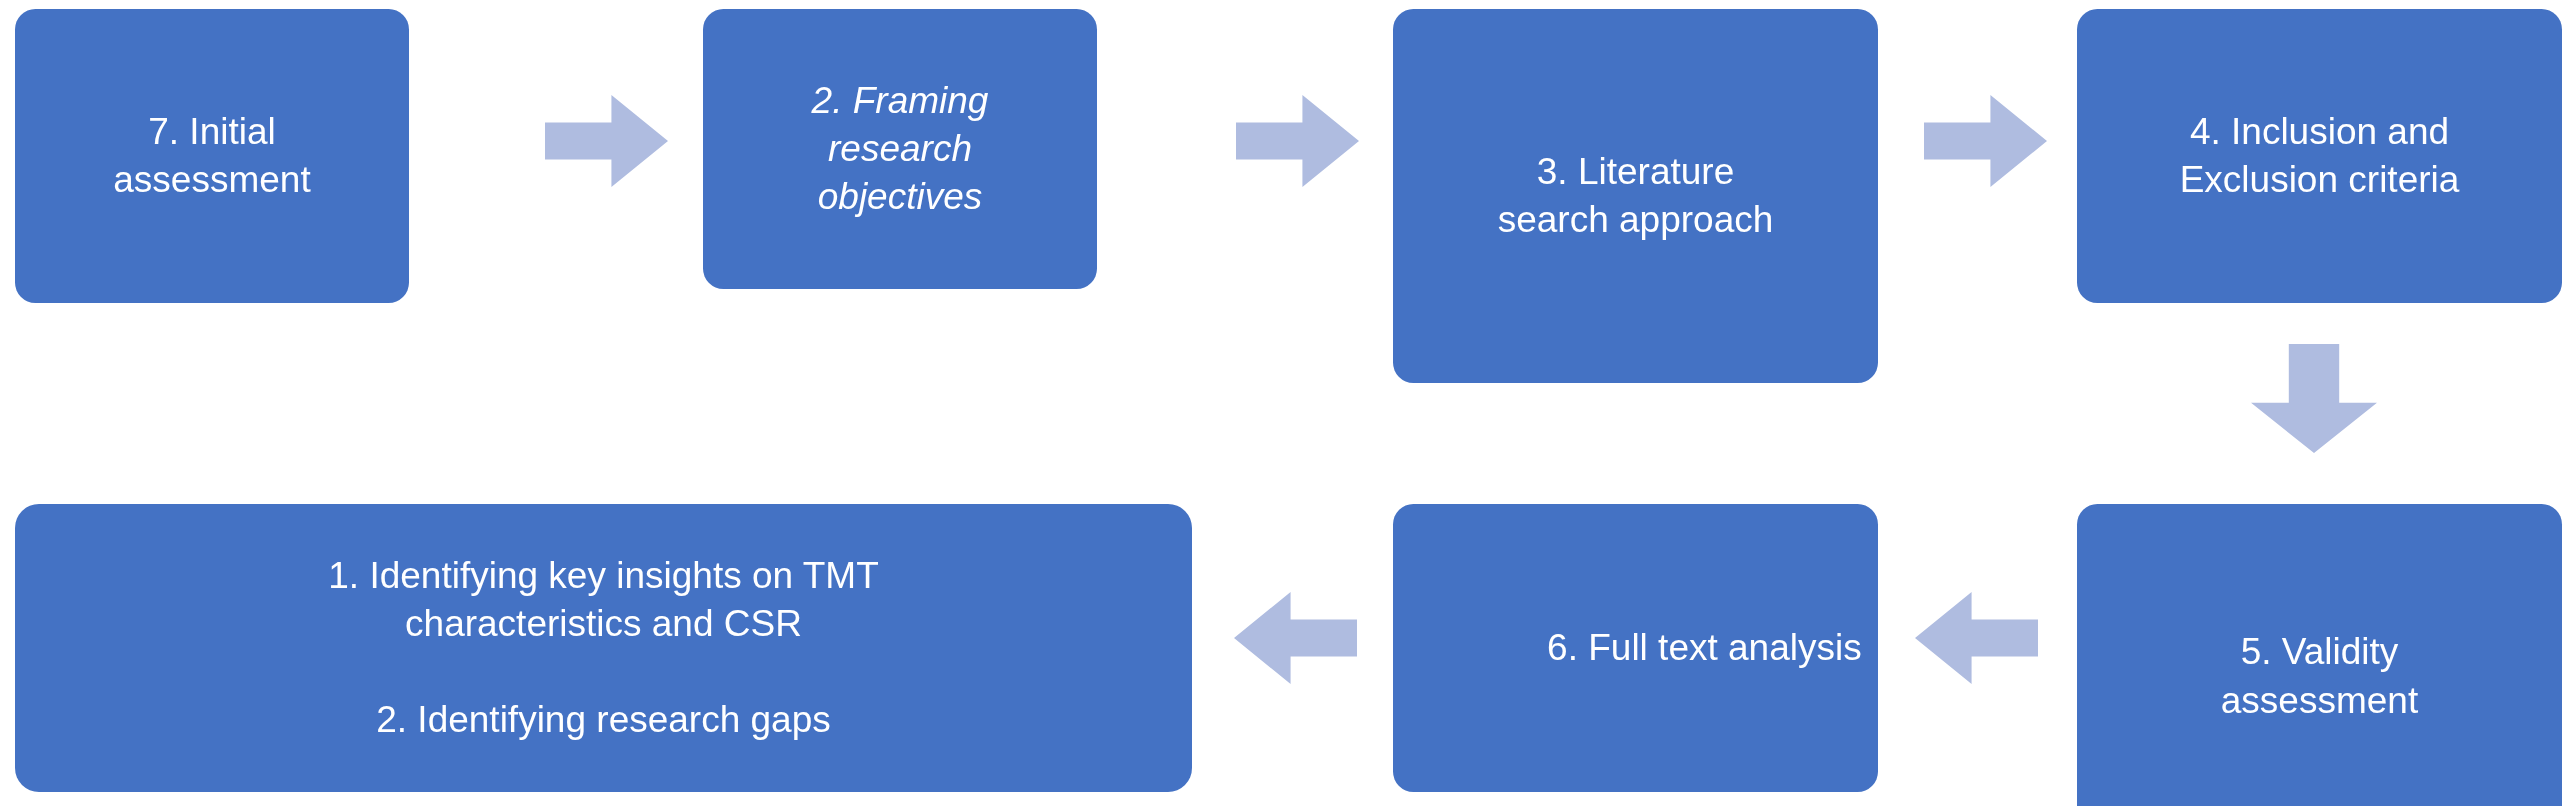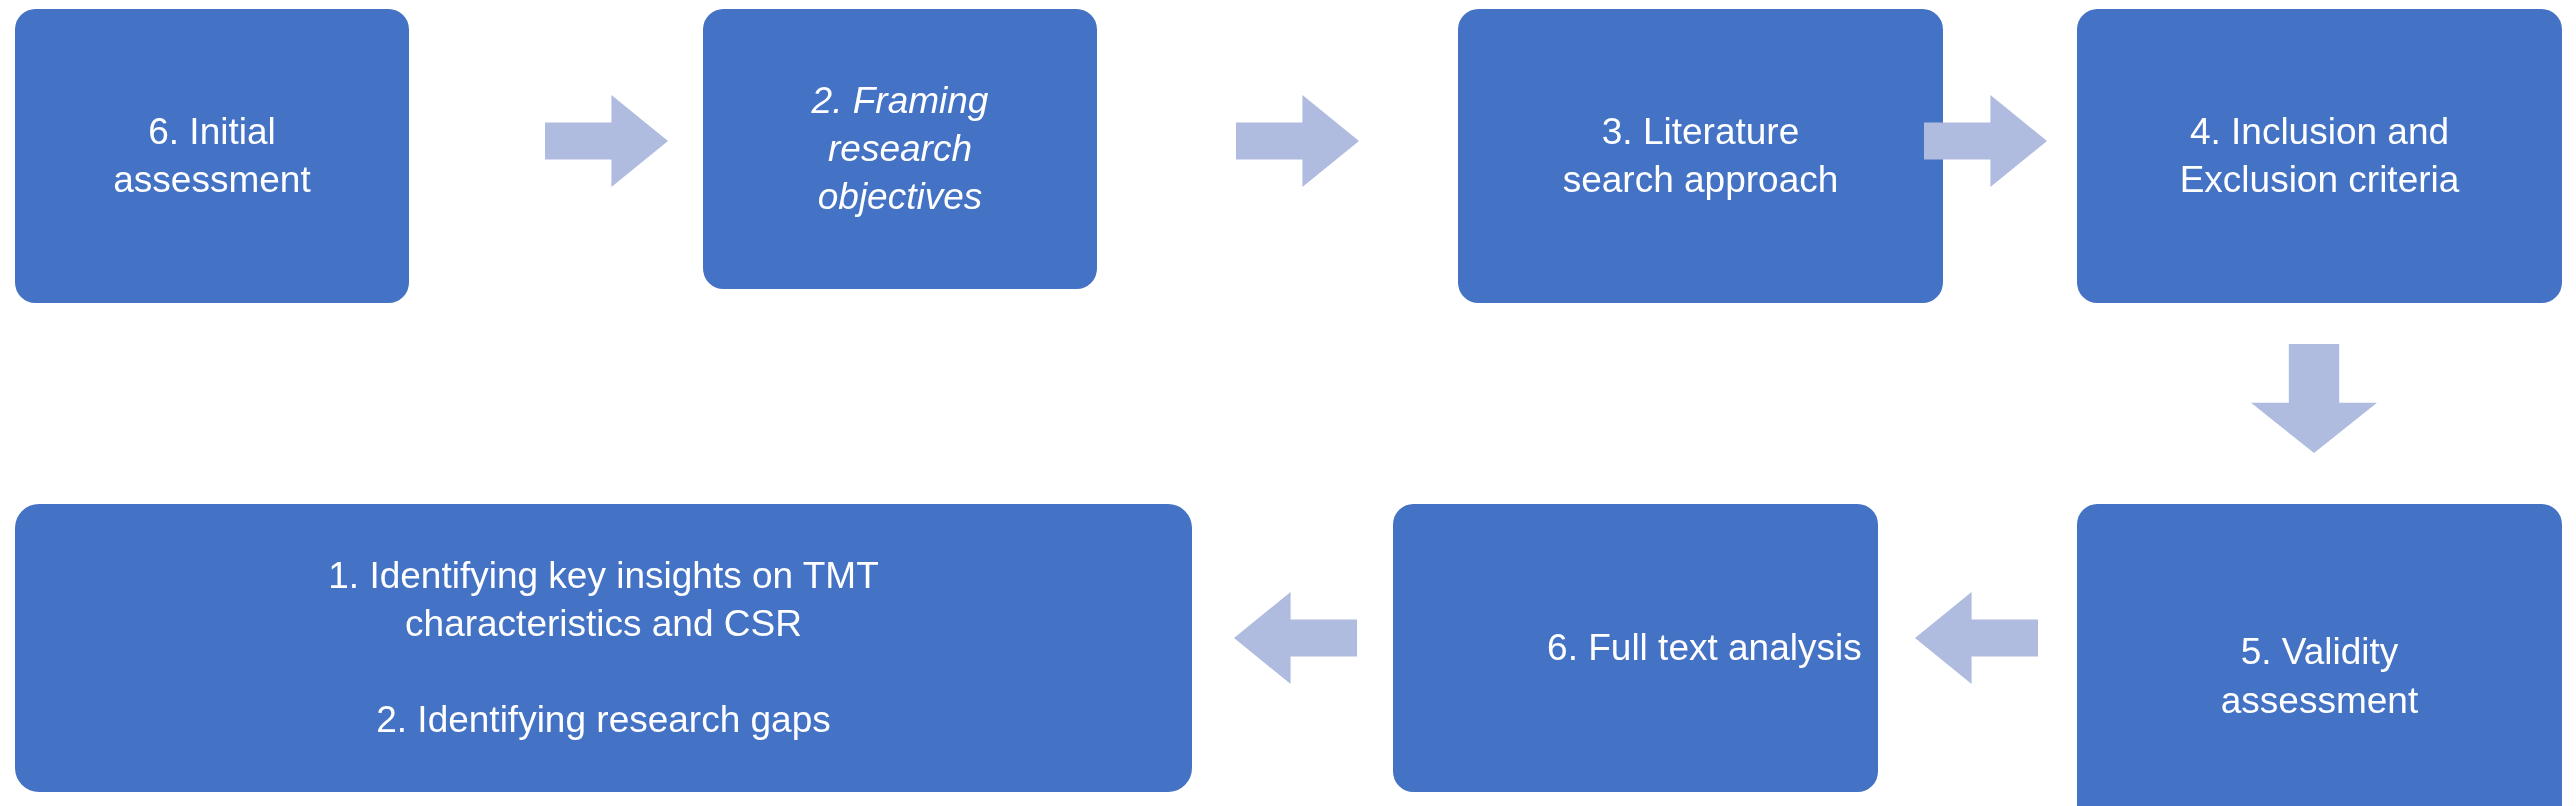--- a/index.html
+++ b/index.html
@@ -37,21 +37,21 @@
 
   .node .label {
     display: block;
     width: 100%;
     white-space: pre-line;
   }
 
   
   #node-1 { left: 15px;   top: 8.9px;  width: 394px;  height: 294px; font-size: 37px; }
   #node-2 { left: 703px; top: 8.9px;  width: 394px;  height: 280px; font-size: 37px; font-style: italic; }
-  #node-3 { left: 1458px; top: 8.9px;  width: 485px;  height: 294px; font-size: 37px; }
+  #node-3 { left: 1393px; top: 8.9px;  width: 485px;  height: 374px; font-size: 37px; }
   #node-4 { left: 2077px; top: 8.9px;  width: 485px;  height: 294px; font-size: 37px; text-align: center; }
 
   
   #node-7 { left: 15px;   top: 504px; width: 1177px; height: 288px; font-size: 37px;
             padding: 6.8px 27px; border-radius: 24px; }
   #node-6 { left: 1393px; top: 504px; width: 485px;  height: 288px; font-size: 37px; text-align: right; }
   #node-5 { left: 2077px; top: 504px; width: 485px;  height: 345px; font-size: 37px; }
 
   
   .arrow {
@@ -79,21 +79,21 @@
   
   #arrow-5-6 { left: 1915px; top: 592px; width: 123px;  height: 92px; }
   #arrow-6-7 { left: 1234px; top: 592px; width: 123px;  height: 92px; }
 </style>
 </head>
 <body>
 
 <div id="canvas">
 
   <div class="node" id="node-1">
-    <span class="label">6. Initial
+    <span class="label">7. Initial
 assessment</span>
   </div>
 
   <div class="arrow right" id="arrow-1-2"></div>
 
   <div class="node" id="node-2">
     <span class="label">2. Framing
 research
 objectives</span>
   </div>

